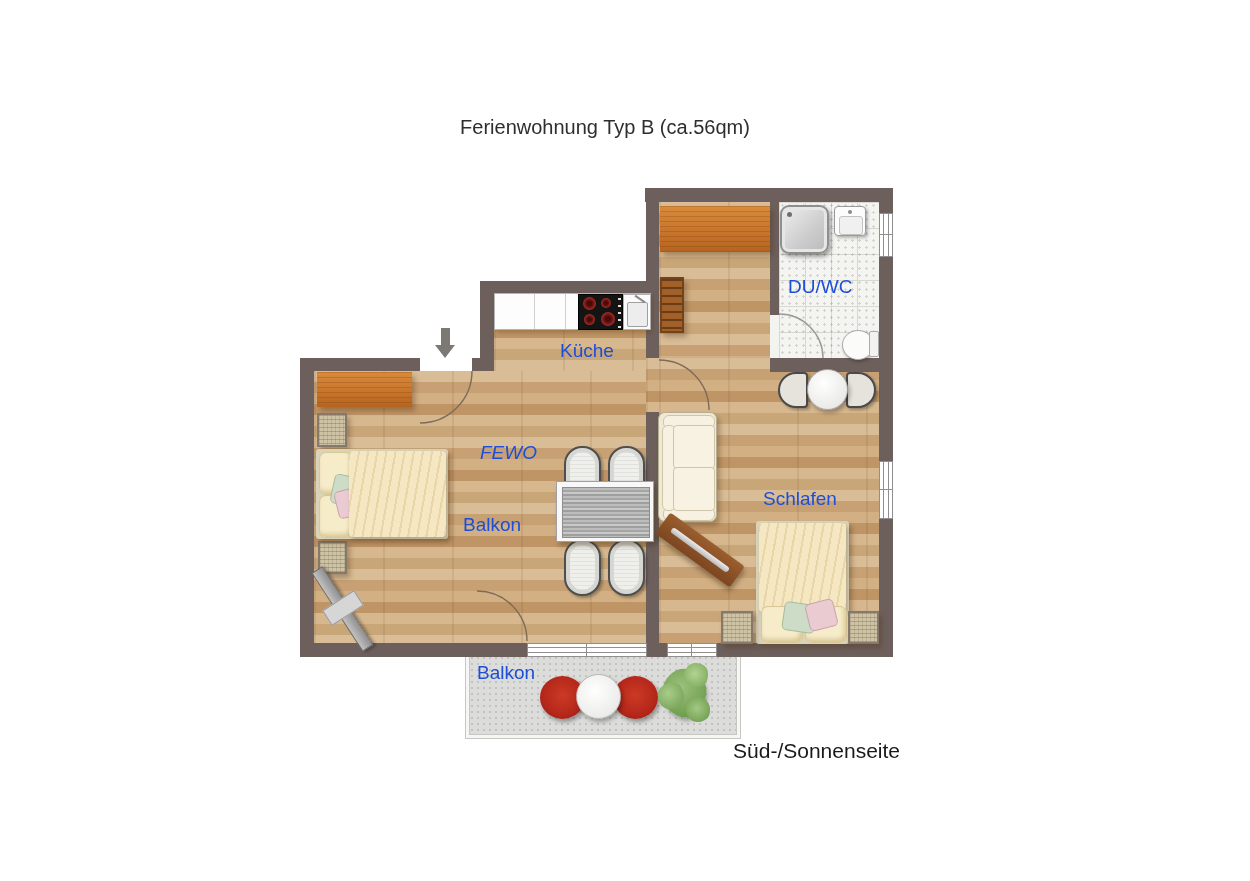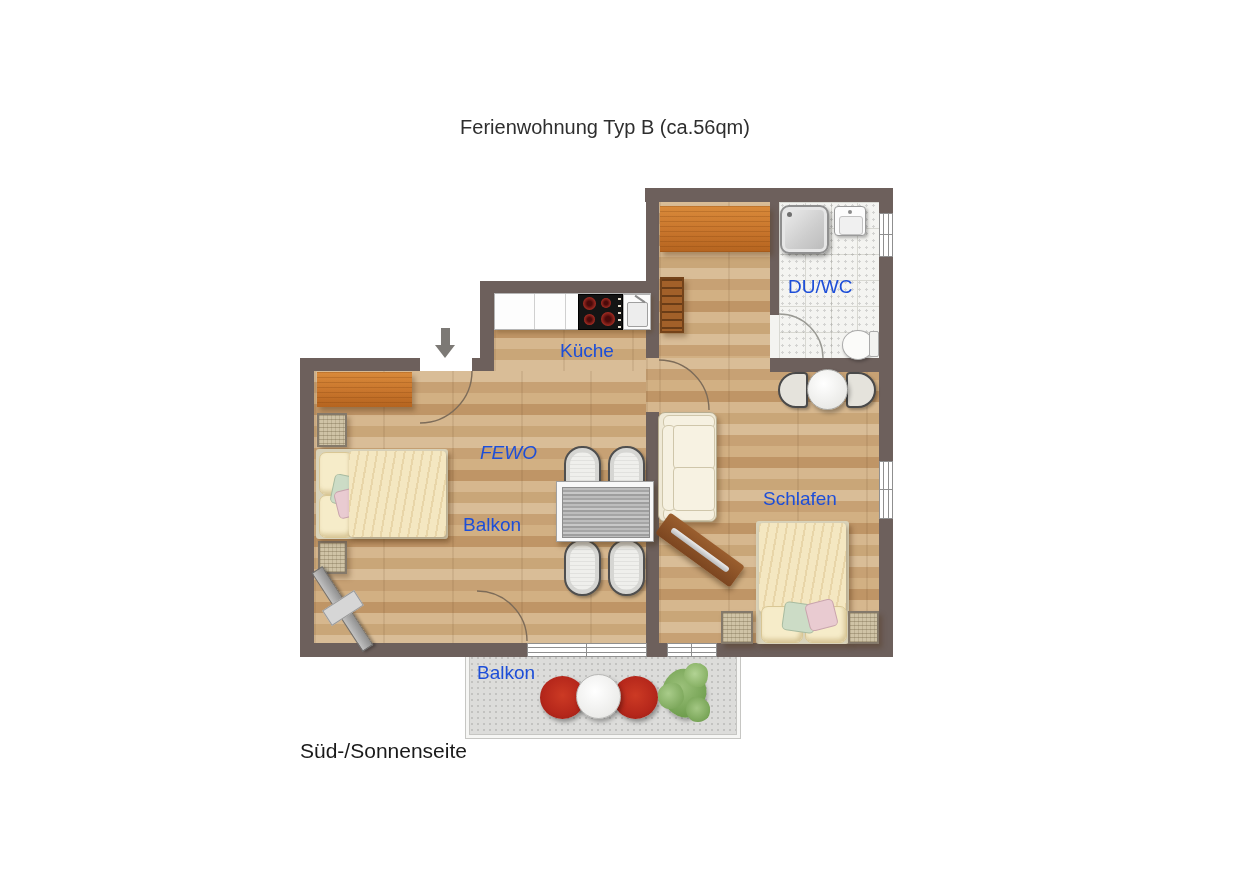--- a/index.html
+++ b/index.html
@@ -199,15 +199,15 @@
     <div class="abs" style="left:26px;top:0;width:24px;height:24px;background:radial-gradient(circle at 45% 45%, #b2d394, #86b063 75%);border-radius:50% 50% 40% 60% / 55% 45% 50% 50%;"></div>
     <div class="abs" style="left:28px;top:34px;width:24px;height:25px;background:radial-gradient(circle at 45% 45%, #a3c783, #76a355 75%);border-radius:40% 60% 50% 50% / 50% 50% 45% 55%;"></div>
   </div>
 
   <div class="lbl" style="left:560px;top:340px;">Küche</div>
   <div class="lbl" style="left:480px;top:442px;font-style:italic;">FEWO</div>
   <div class="lbl" style="left:463px;top:514px;">Balkon</div>
   <div class="lbl" style="left:763px;top:488px;text-align:right;">Schlafen</div>
   <div class="lbl" style="left:788px;top:276px;">DU/WC</div>
   <div class="lbl" style="left:477px;top:662px;">Balkon</div>
-  <div class="lbl" style="left:300px;top:739px;width:600px;text-align:left;font-size:21px;color:#1a1a1a;">Süd-/Sonnenseite</div>
+  <div class="lbl" style="left:300px;top:739px;width:600px;text-align:right;font-size:21px;color:#1a1a1a;">Süd-/Sonnenseite</div>
 
 </div>
 
 </body></html>

